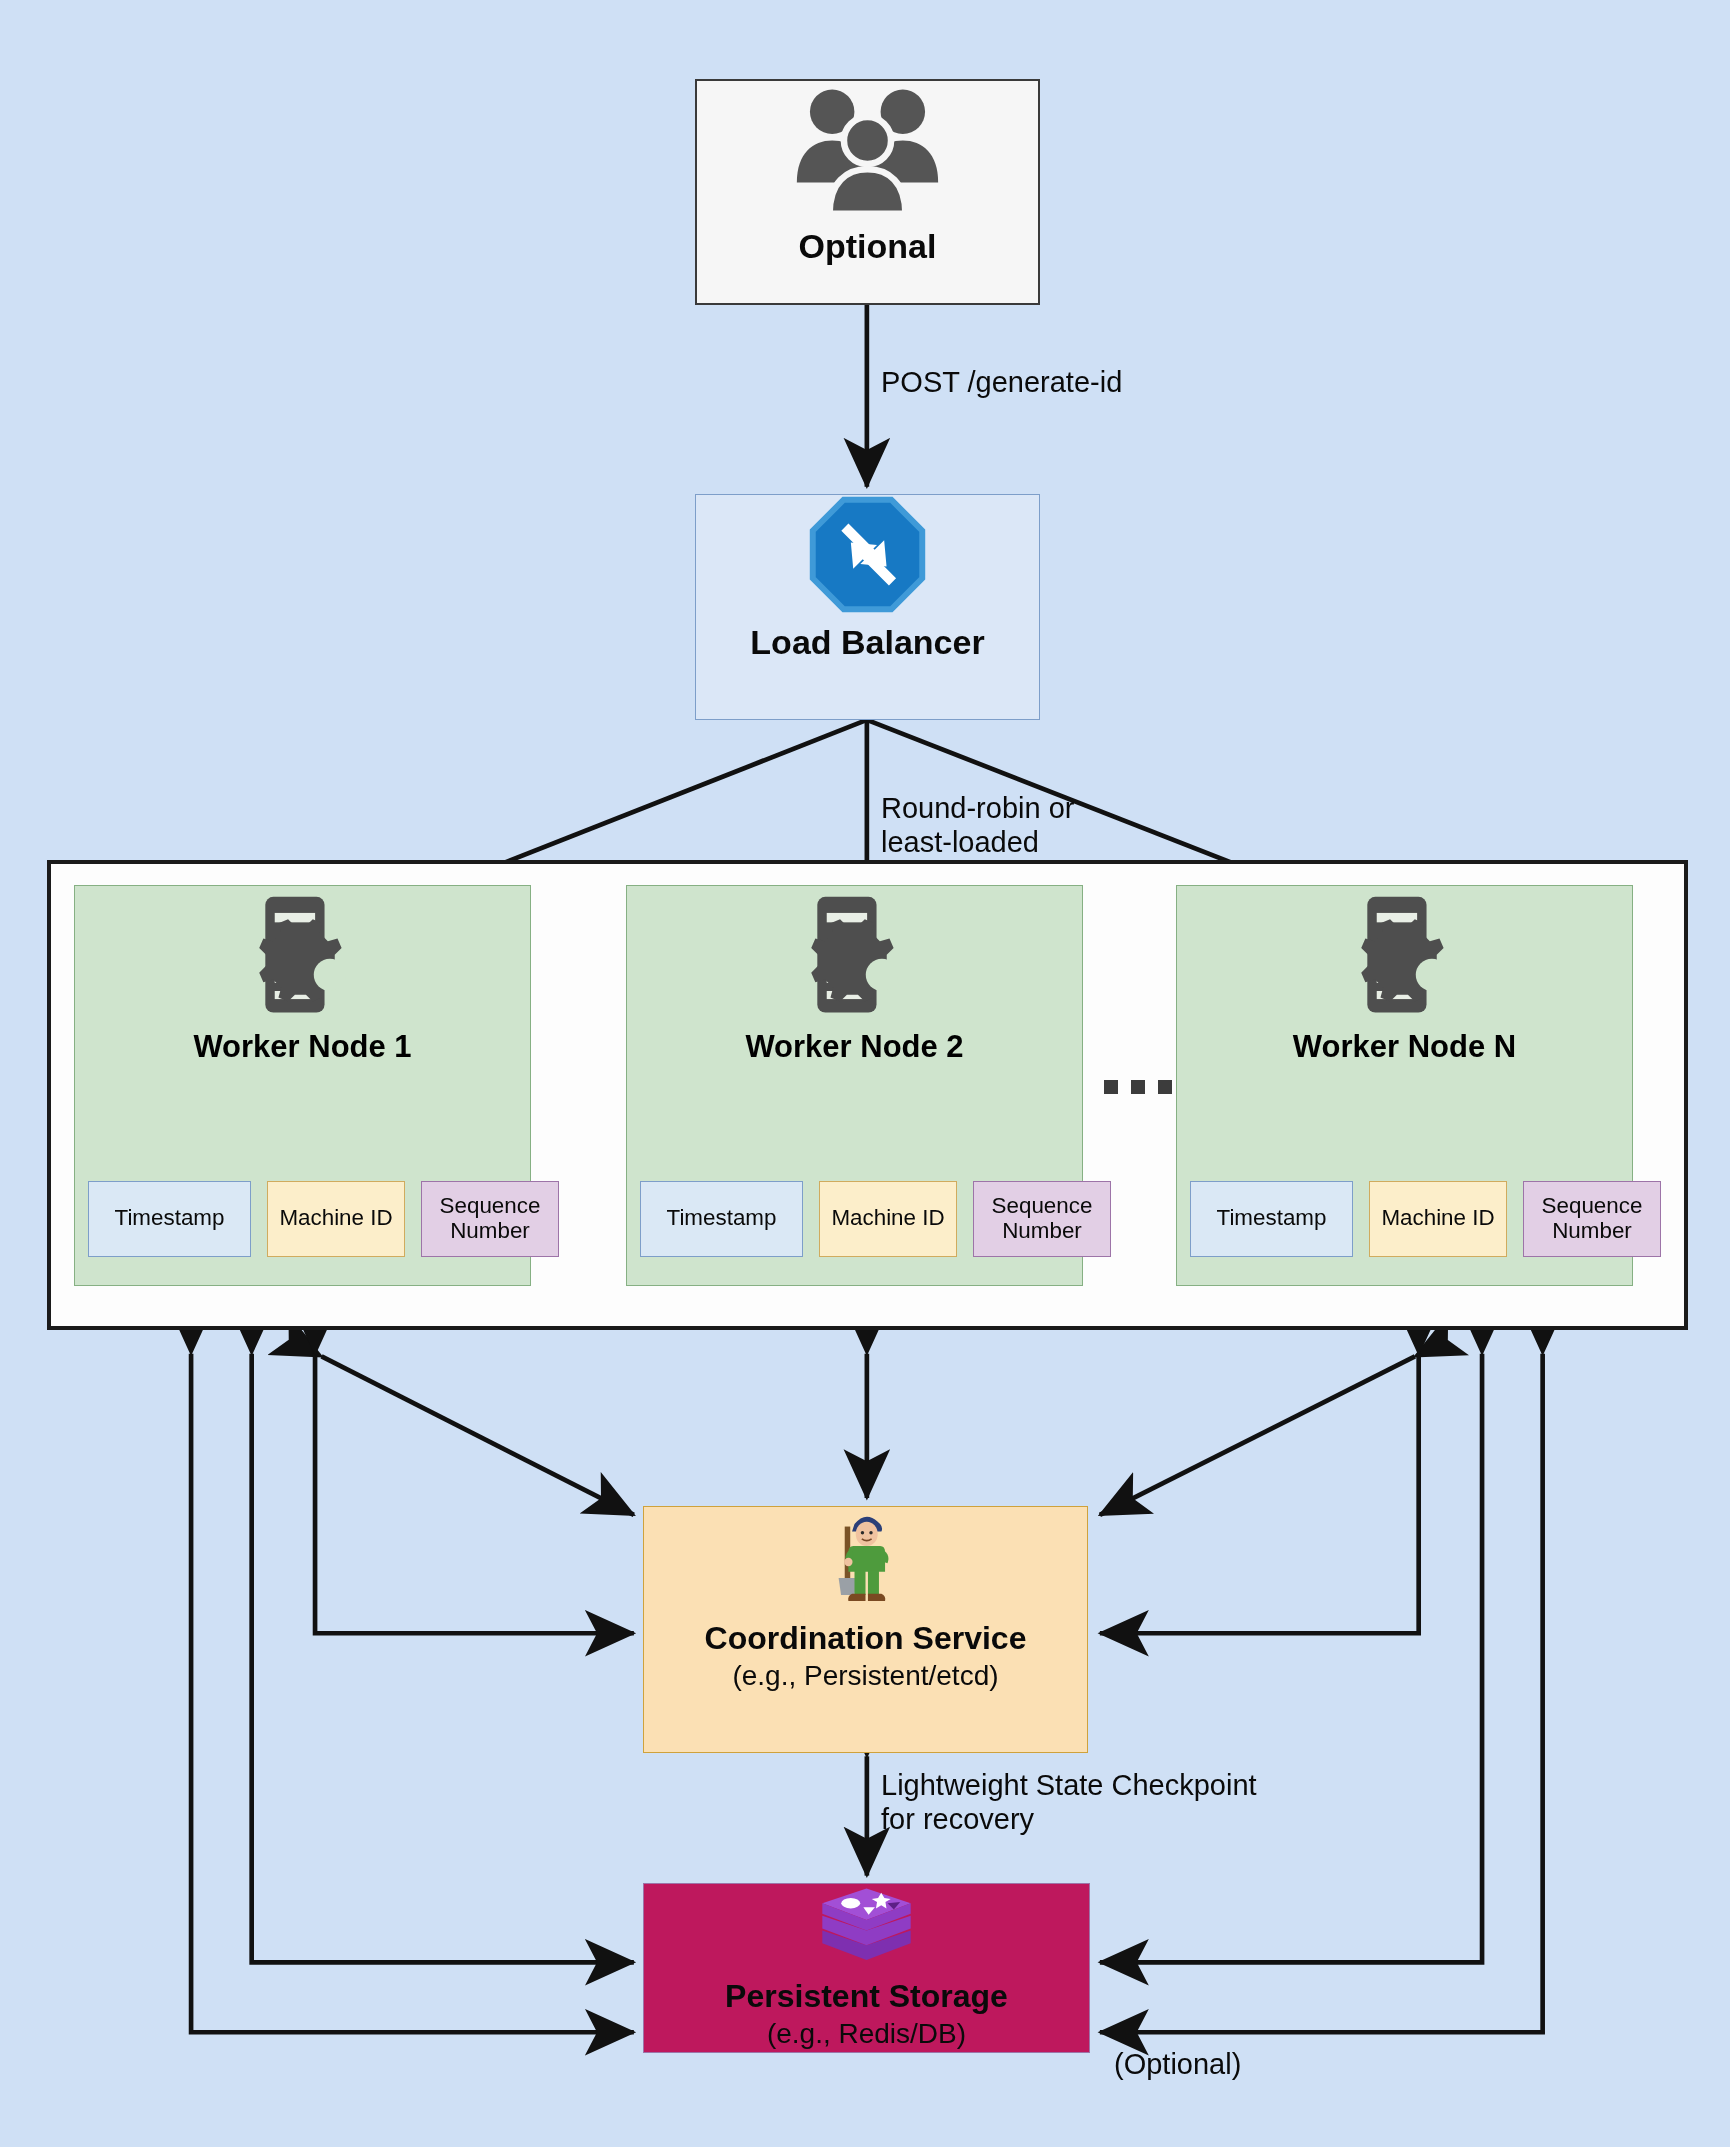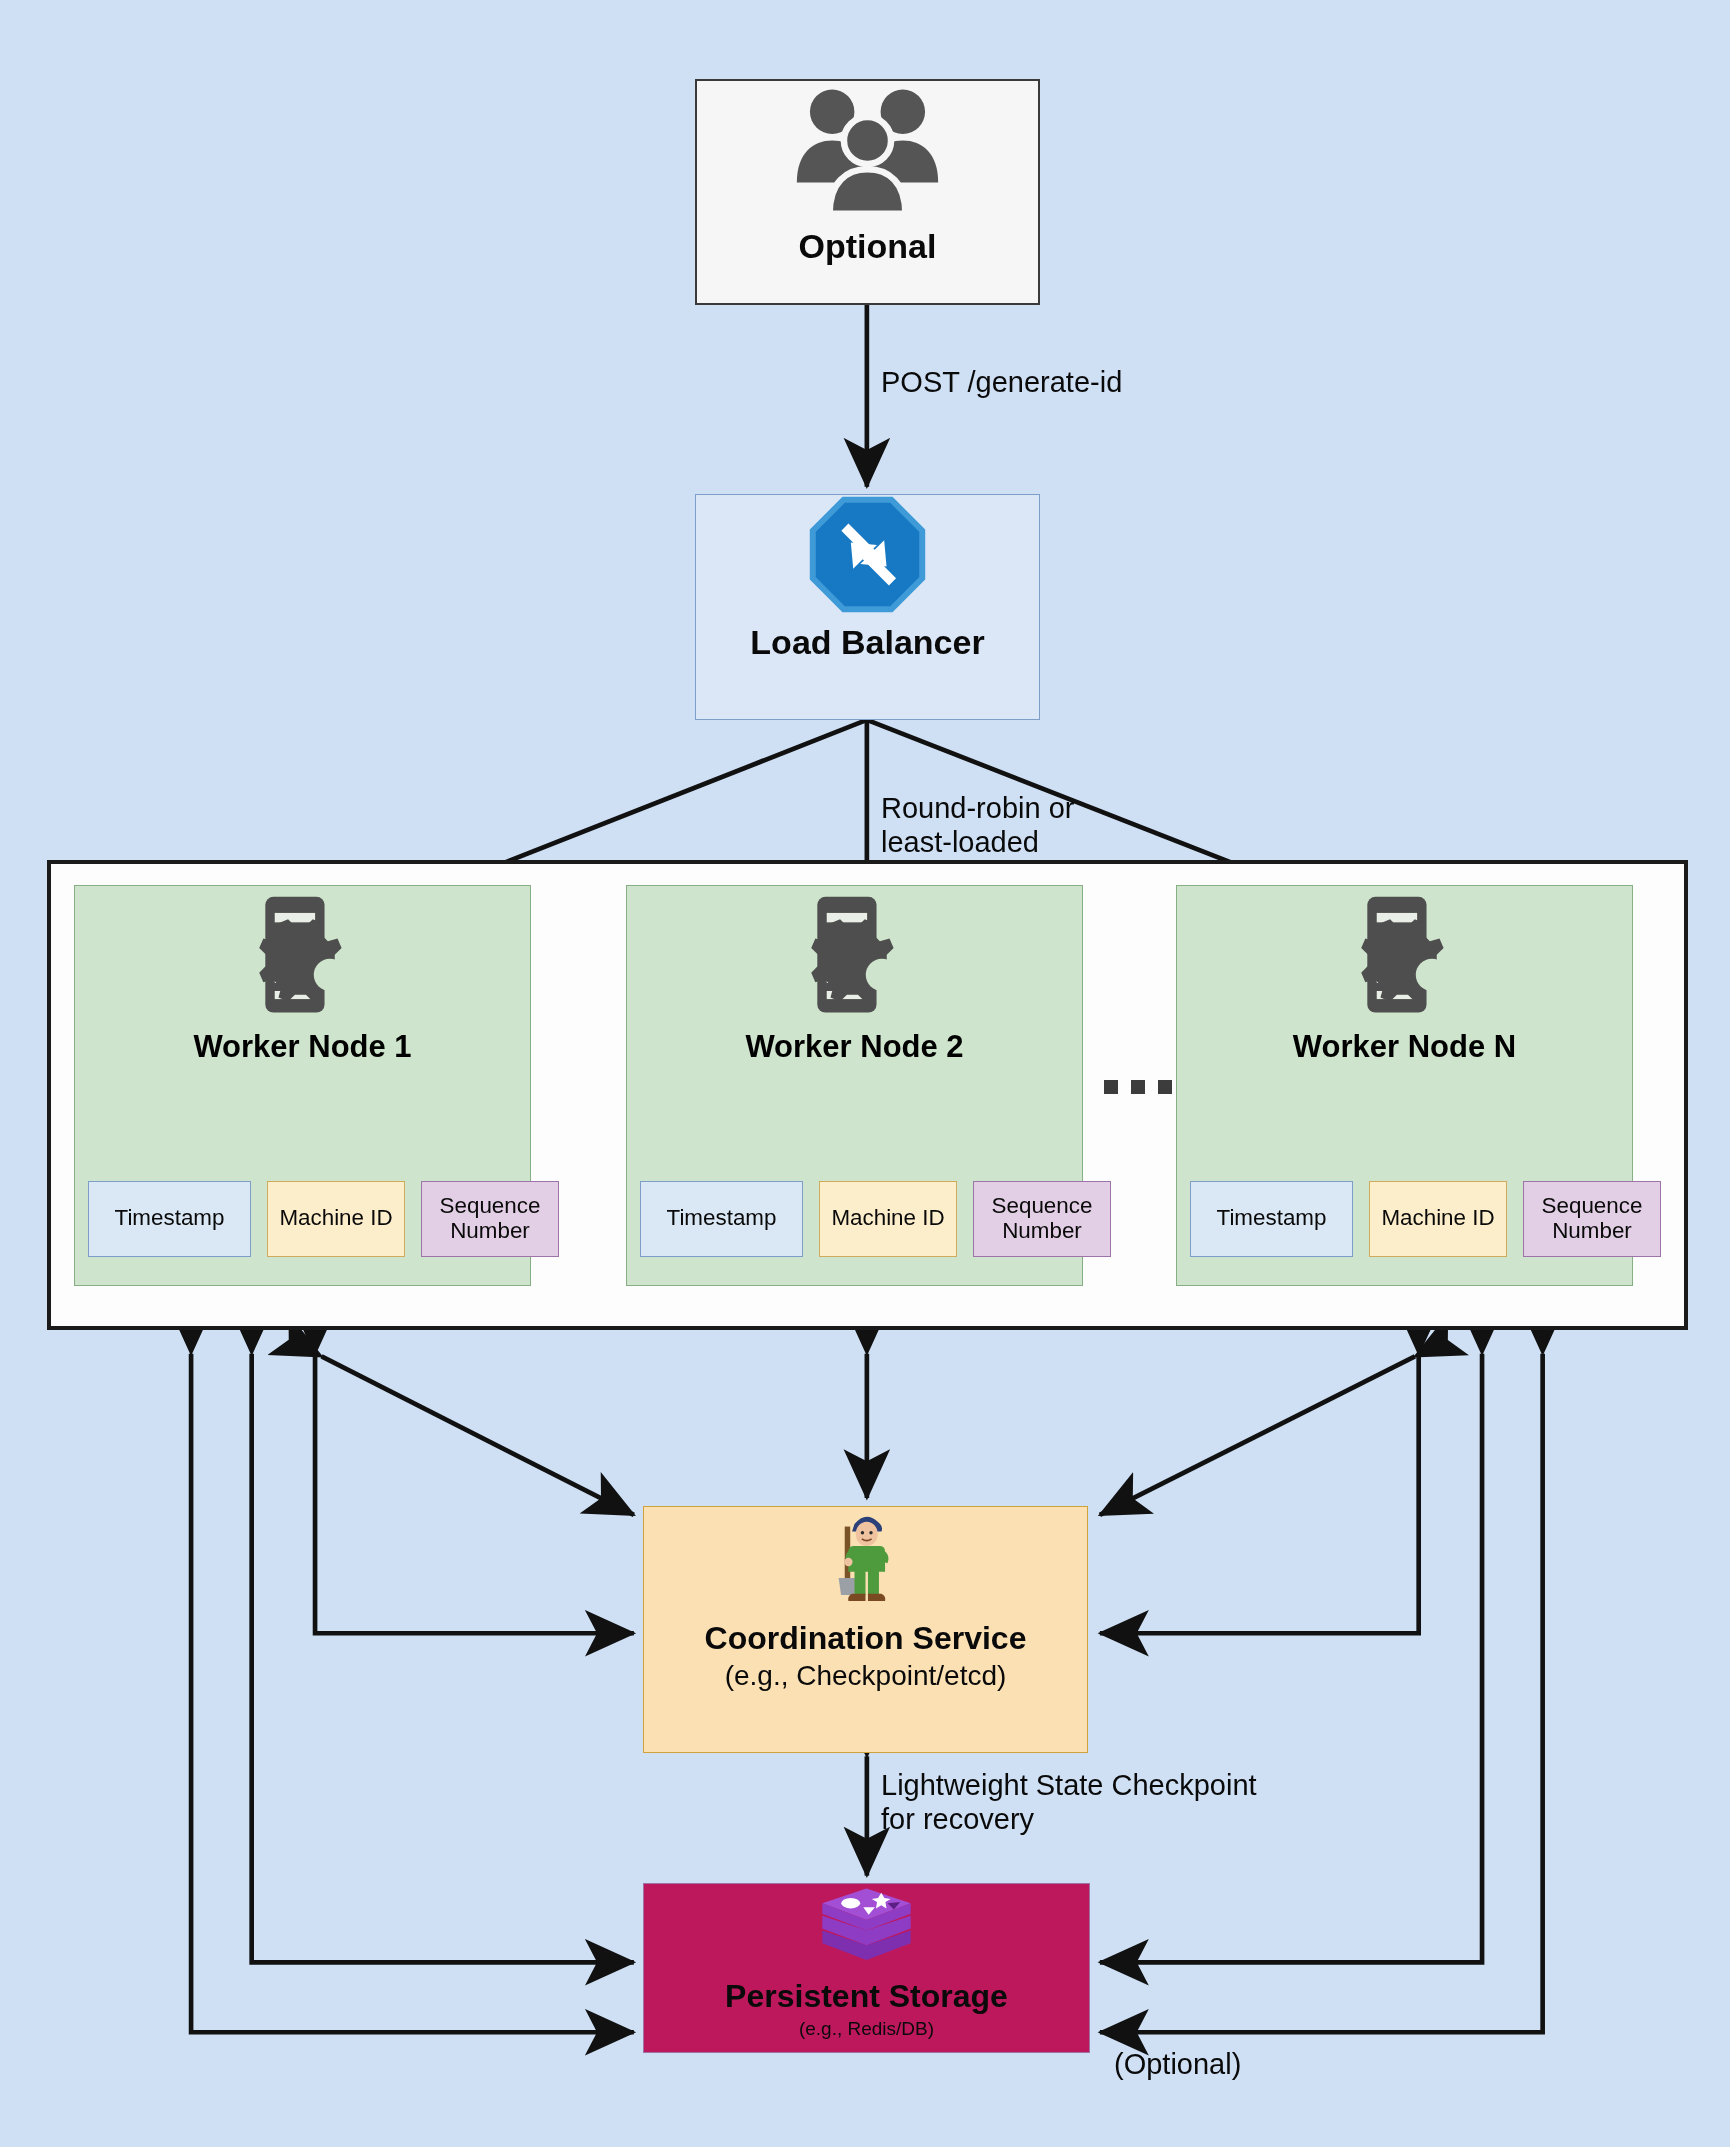--- a/index.html
+++ b/index.html
@@ -48,21 +48,21 @@
   
   #coord{left:643px;top:1506px;width:445px;height:247px;
     background:#fbe0b4;border:1.9px solid #cfa23c;}
   #coord .ttl{font-size:32px;margin-top:3.7px;}
   #coord .sub{font-size:28px;margin-top:3.7px;}
 
   
   #store{left:643px;top:1883px;width:447px;height:170px;
     background:#be185d;border:1.9px solid #9d74a8;}
   #store .ttl{font-size:32px;margin-top:1.9px;}
-  #store .sub{font-size:19px;margin-top:3px;}
+  #store .sub{font-size:28px;margin-top:3px;}
 
   
   .elabel{position:absolute;color:#0a0a0a;font-size:29px;line-height:1.18;white-space:pre-line;}
   #lbl-post{left:881px;top:365px;}
   #lbl-rr{left:881px;top:791px;}
   #lbl-uniq{left:881px;top:1380px;}
   #lbl-ckpt{left:881px;top:1768px;}
   #lbl-opt{left:1114px;top:2047px;}
 
   .icon{display:block;}
@@ -219,21 +219,21 @@
       <rect x="38" y="52" width="9" height="20" fill="#4e9b3d"></rect>
 
       <path d="M26 34 q-8 3 -6 10 l5 -1 z" fill="#4e9b3d"></path>
       <path d="M48 34 q9 4 6 12 l-6 -2 z" fill="#4e9b3d"></path>
       <circle cx="22" cy="45" r="3.4" fill="#f0c3a0"></circle>
 
       <path d="M25 71 h11 v6 h-14 q-1 -4 3 -6z" fill="#7a4a22"></path>
       <path d="M38 71 h11 q4 2 3 6 h-14 z" fill="#7a4a22"></path>
     </svg>
     <div class="ttl">Coordination Service</div>
-    <div class="sub">(e.g., Checkpoint/etcd)</div>
+    <div class="sub">(e.g., Persistent/etcd)</div>
   </div>
 
   <div class="node" id="store">
     <svg class="icon" width="101" height="93" viewBox="0 0 96 88">
       <g>
         <path d="M48 58 L90 44 L90 56 L48 72 L6 56 L6 44 Z" fill="#7e2fb0"></path>
         <path d="M48 44 L90 30 L90 42 L48 58 L6 42 L6 30 Z" fill="#8f3cc4"></path>
         <path d="M48 4 L90 18 L48 34 L6 18 Z" fill="#a24fd6"></path>
         <path d="M48 34 L90 18 L90 28 L48 44 L6 28 L6 18 Z" fill="#8f3cc4"></path>
         <ellipse cx="33" cy="18" rx="9" ry="5" fill="#ffffff"></ellipse>

